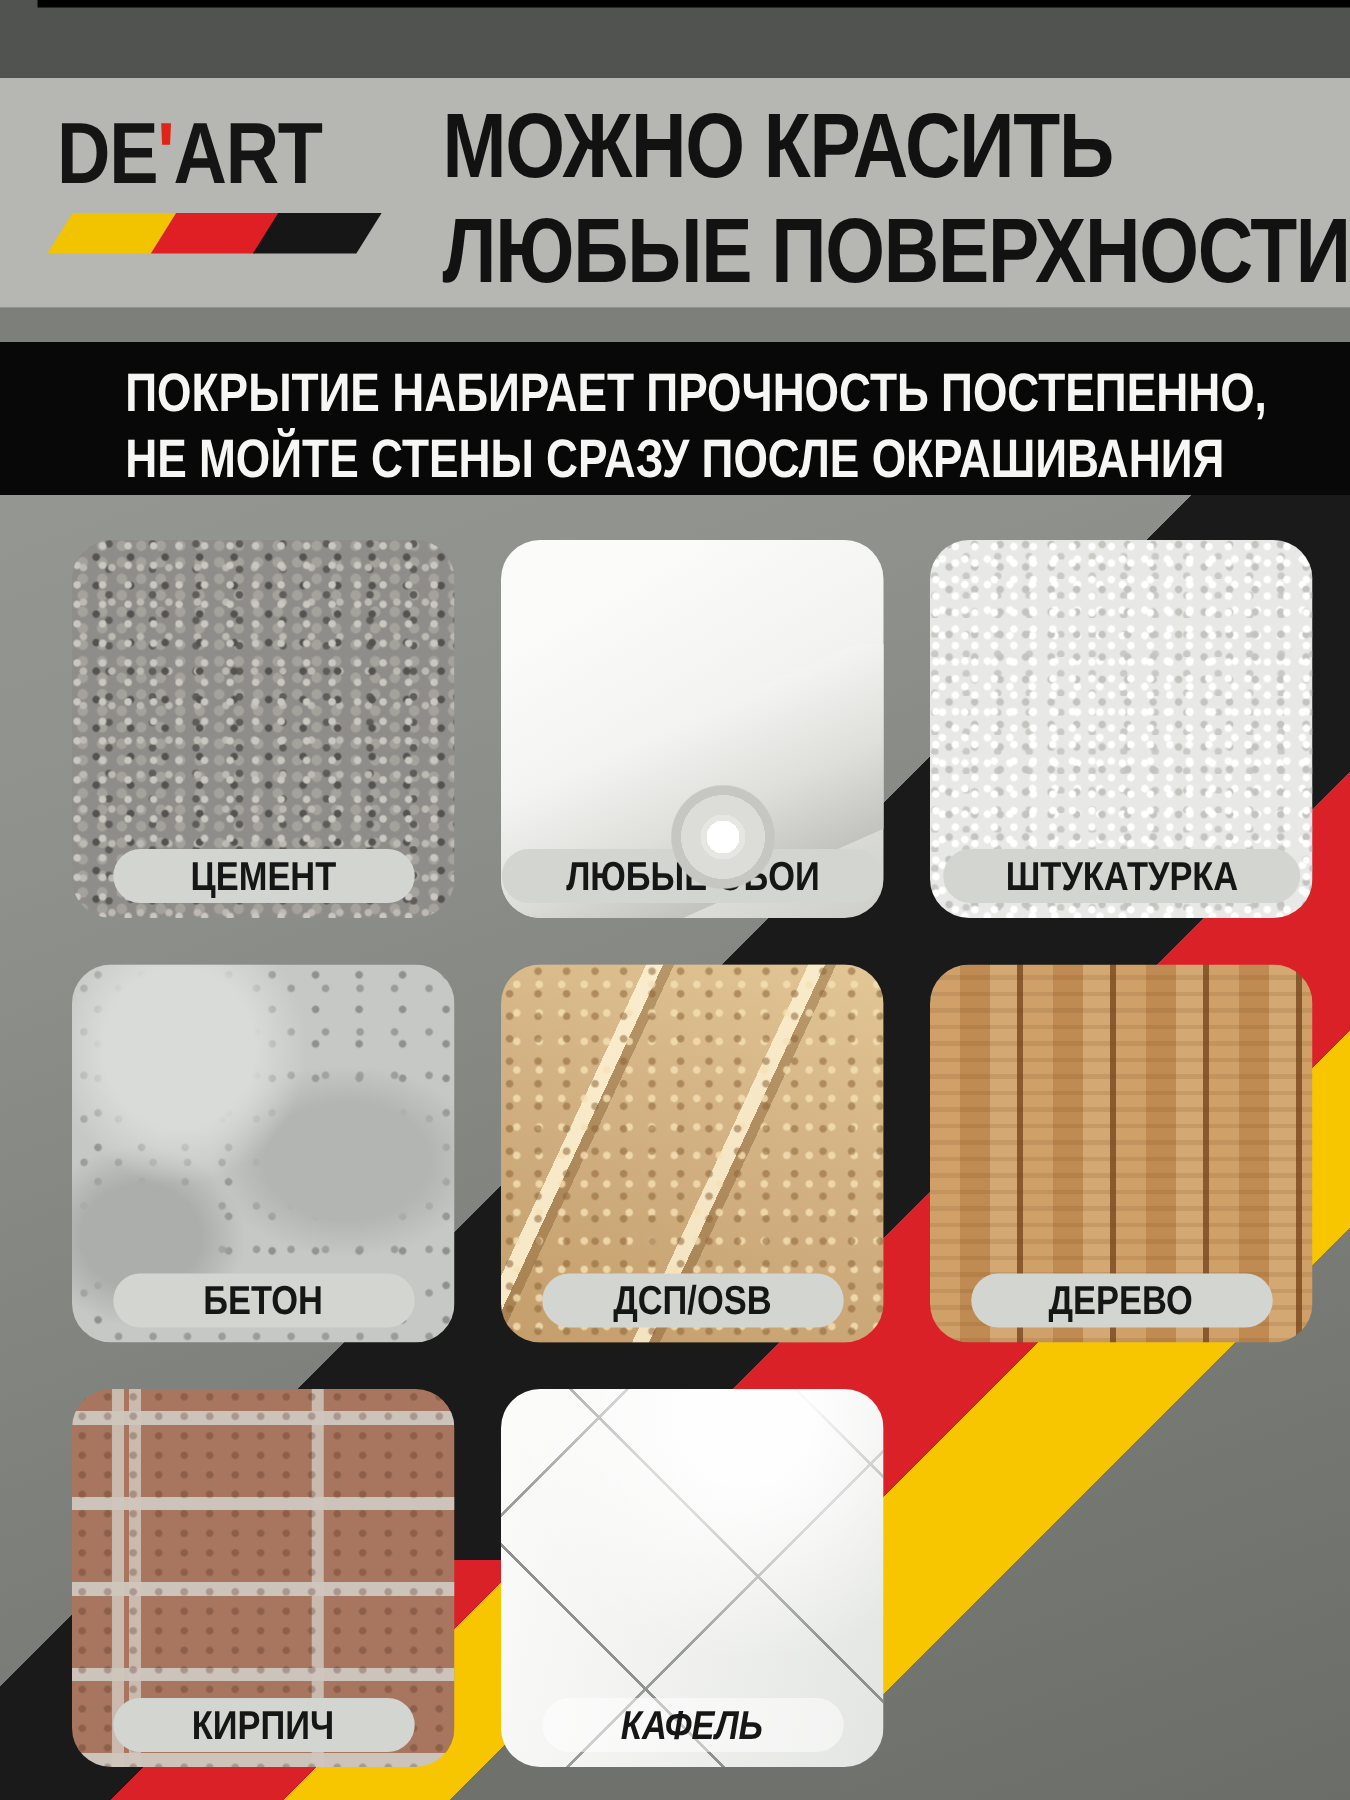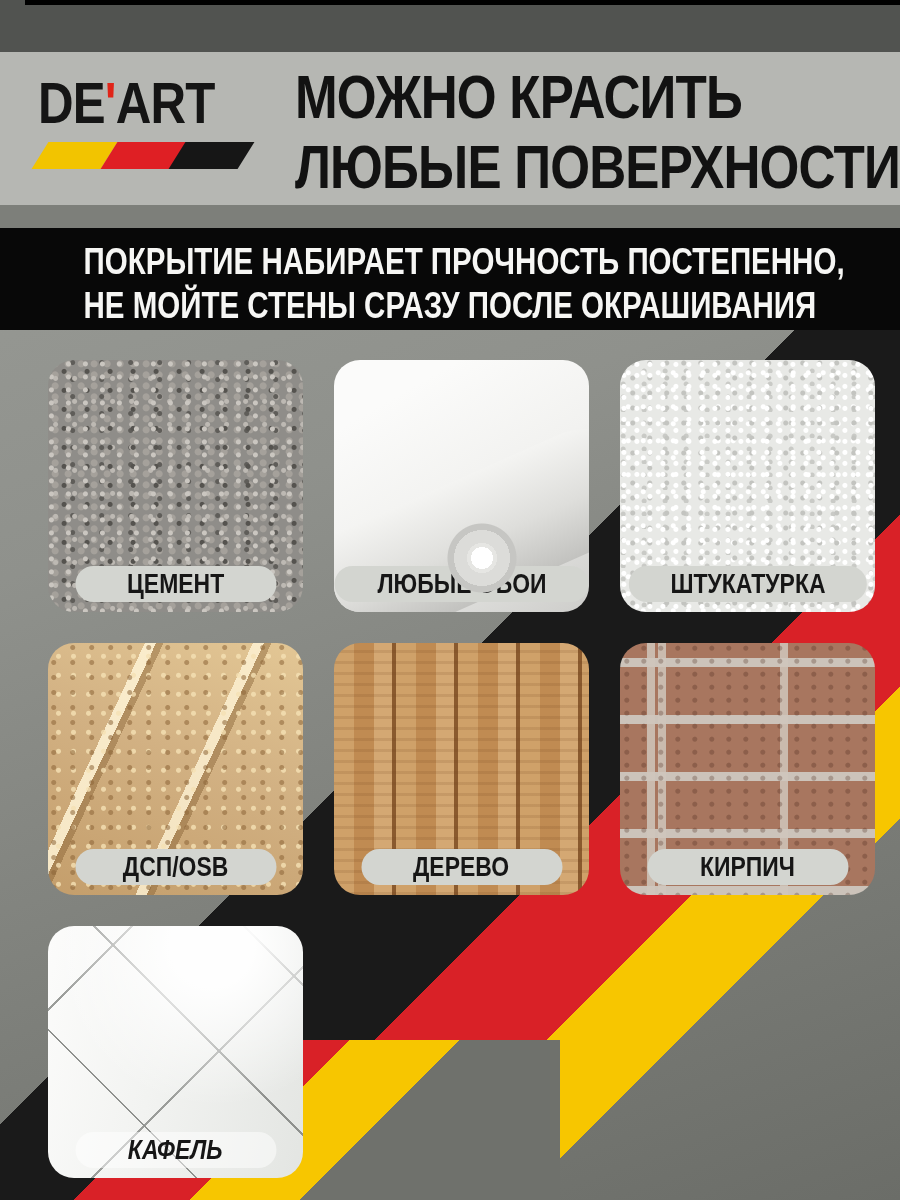--- a/index.html
+++ b/index.html
@@ -186,20 +186,23 @@
     </div>
 
     <div class="tile tex-wallpaper">
       <div class="pill"><span>ЛЮБЫЕ ОБОИ</span></div>
     </div>
 
     <div class="tile tex-stucco">
       <div class="pill"><span>ШТУКАТУРКА</span></div>
     </div>
 
+    <div class="tile tex-concrete">
+      <div class="pill"><span>БЕТОН</span></div>
+    </div>
 
     <div class="tile tex-chipboard">
       <div class="pill"><span>ДСП/OSB</span></div>
     </div>
 
 
     <div class="tile tex-wood">
       <div class="pill"><span>ДЕРЕВО</span></div>
     </div>
 

